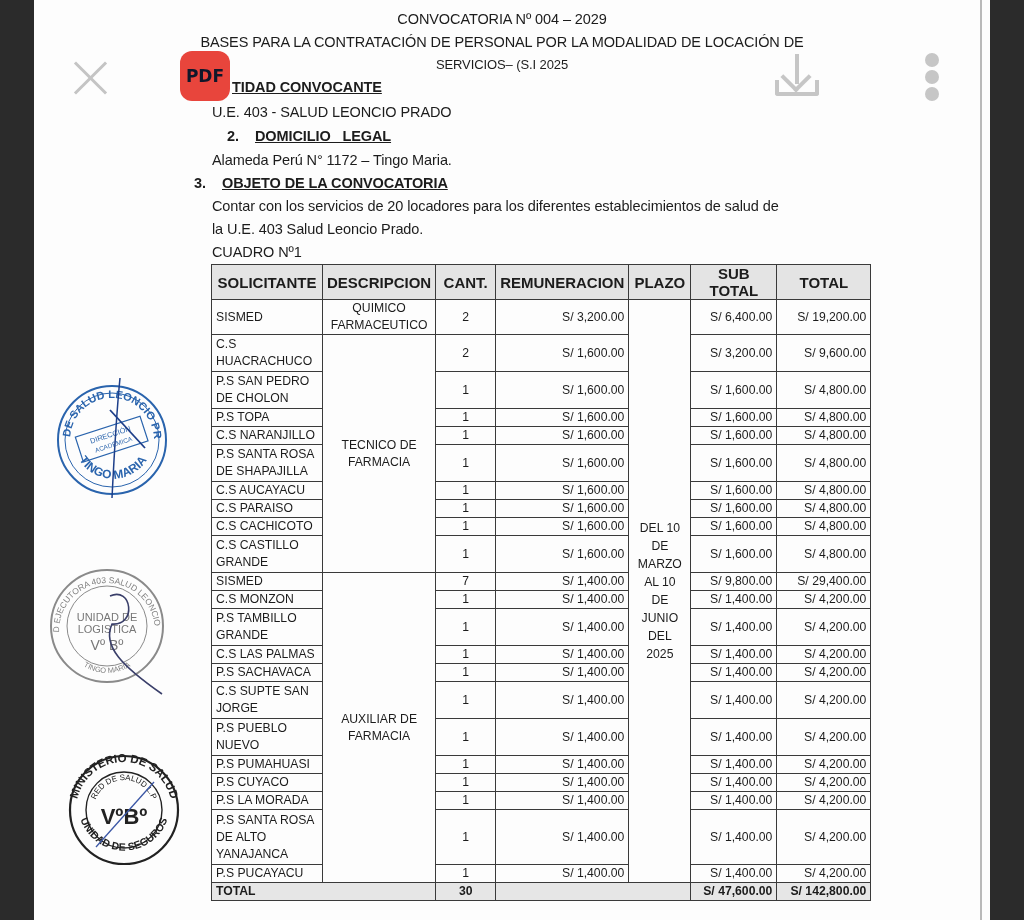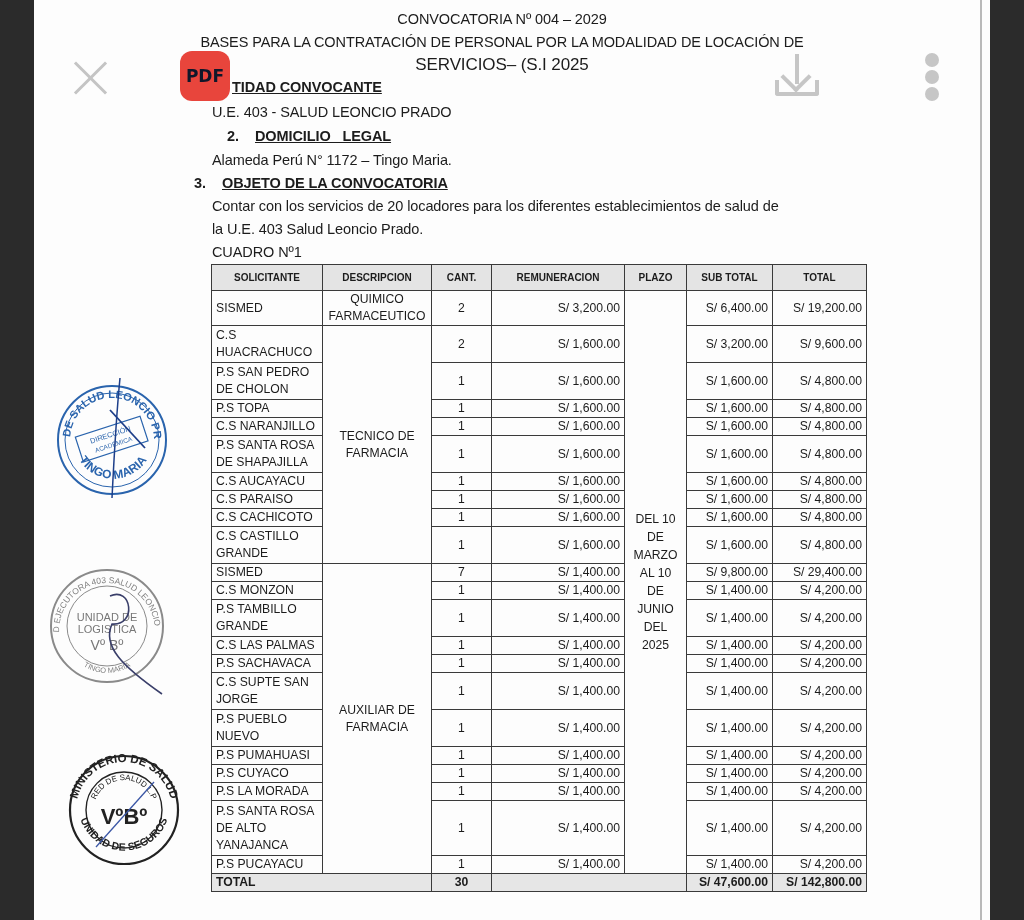--- a/index.html
+++ b/index.html
@@ -5,29 +5,29 @@
   * { box-sizing: border-box; margin: 0; padding: 0; }
   html, body { width: 1024px; height: 920px; overflow: hidden; background: #2b2b2b; }
   body { position: relative; font-family: "Liberation Sans", sans-serif; color: #1a1a1a; }
 
   .page { position: absolute; left: 34px; top: 0; width: 956px; height: 920px; background: #fdfdfd; }
   .page-edge { position: absolute; left: 980px; top: 0; width: 2px; height: 920px; background: #b9b9b9; }
 
   .doc-text { position: absolute; font-size: 14.5px; line-height: 18px; white-space: nowrap; color: #1c1c1c; letter-spacing: -0.1px; }
   .title1 { left: 0; width: 1004px; text-align: center; top: 10px; }
   .title2 { left: 0; width: 1004px; text-align: center; top: 33px; }
-  .title3 { left: 0; width: 1004px; text-align: center; top: 56px; font-size: 17px; }
+  .title3 { left: 0; width: 1004px; text-align: center; top: 56px; font-size: 13px; }
   .heading { font-weight: bold; }
   .heading .u { text-decoration: underline; }
   .num { display: inline-block; width: 28px; font-weight: bold; }
 
   
   table.cuadro { position: absolute; left: 211px; top: 264px; border-collapse: collapse; font-size: 12.2px; color: #1c1c1c; }
   table.cuadro td, table.cuadro th { border: 1px solid #3a3a3a; padding: 0 4px; line-height: 17px; vertical-align: middle; }
-  table.cuadro th { background: #e4e4e4; font-weight: bold; height: 26px; text-align: center; font-size: 10px; }
+  table.cuadro th { background: #e4e4e4; font-weight: bold; height: 26px; text-align: center; font-size: 15px; }
   table.cuadro td.sol { text-align: left; }
   table.cuadro td.c { text-align: center; }
   table.cuadro td.r { text-align: right; }
   table.cuadro tr.total td { background: #e6e6e6; font-weight: bold; }
   .h1row td { height: 18px; }
   .h2row td { height: 37px; }
   .h3row td { height: 55px; }
 
   
   .toolbar { position: absolute; left: 0; top: 40px; width: 1024px; height: 72px; }

